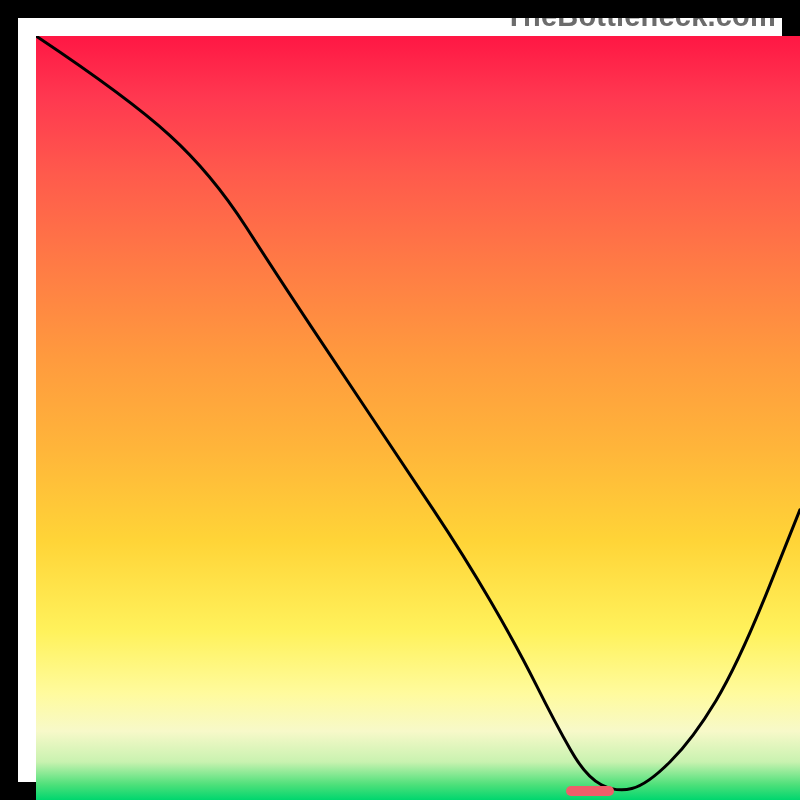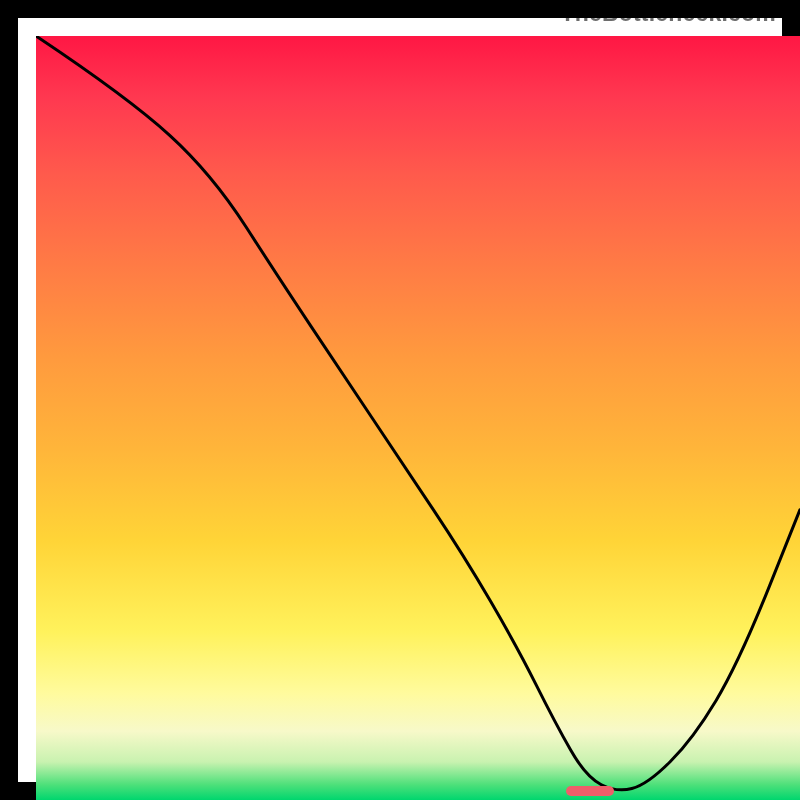--- a/index.html
+++ b/index.html
@@ -62,21 +62,21 @@
     position: absolute;
     width: 48px;
     height: 10px;
     background: #ef5e6a;
     border-radius: 5px;
   }
   .watermark {
     position: absolute;
     top: 0px;
     right: 24px;
-    font-size: 23px;
+    font-size: 29px;
     font-weight: bold;
     color: #6c6c6c;
     letter-spacing: 0.2px;
     font-family: Arial, Helvetica, sans-serif;
   }
 </style>
 </head>
 <body>
 
 <div class="watermark">TheBottleneck.com</div>

